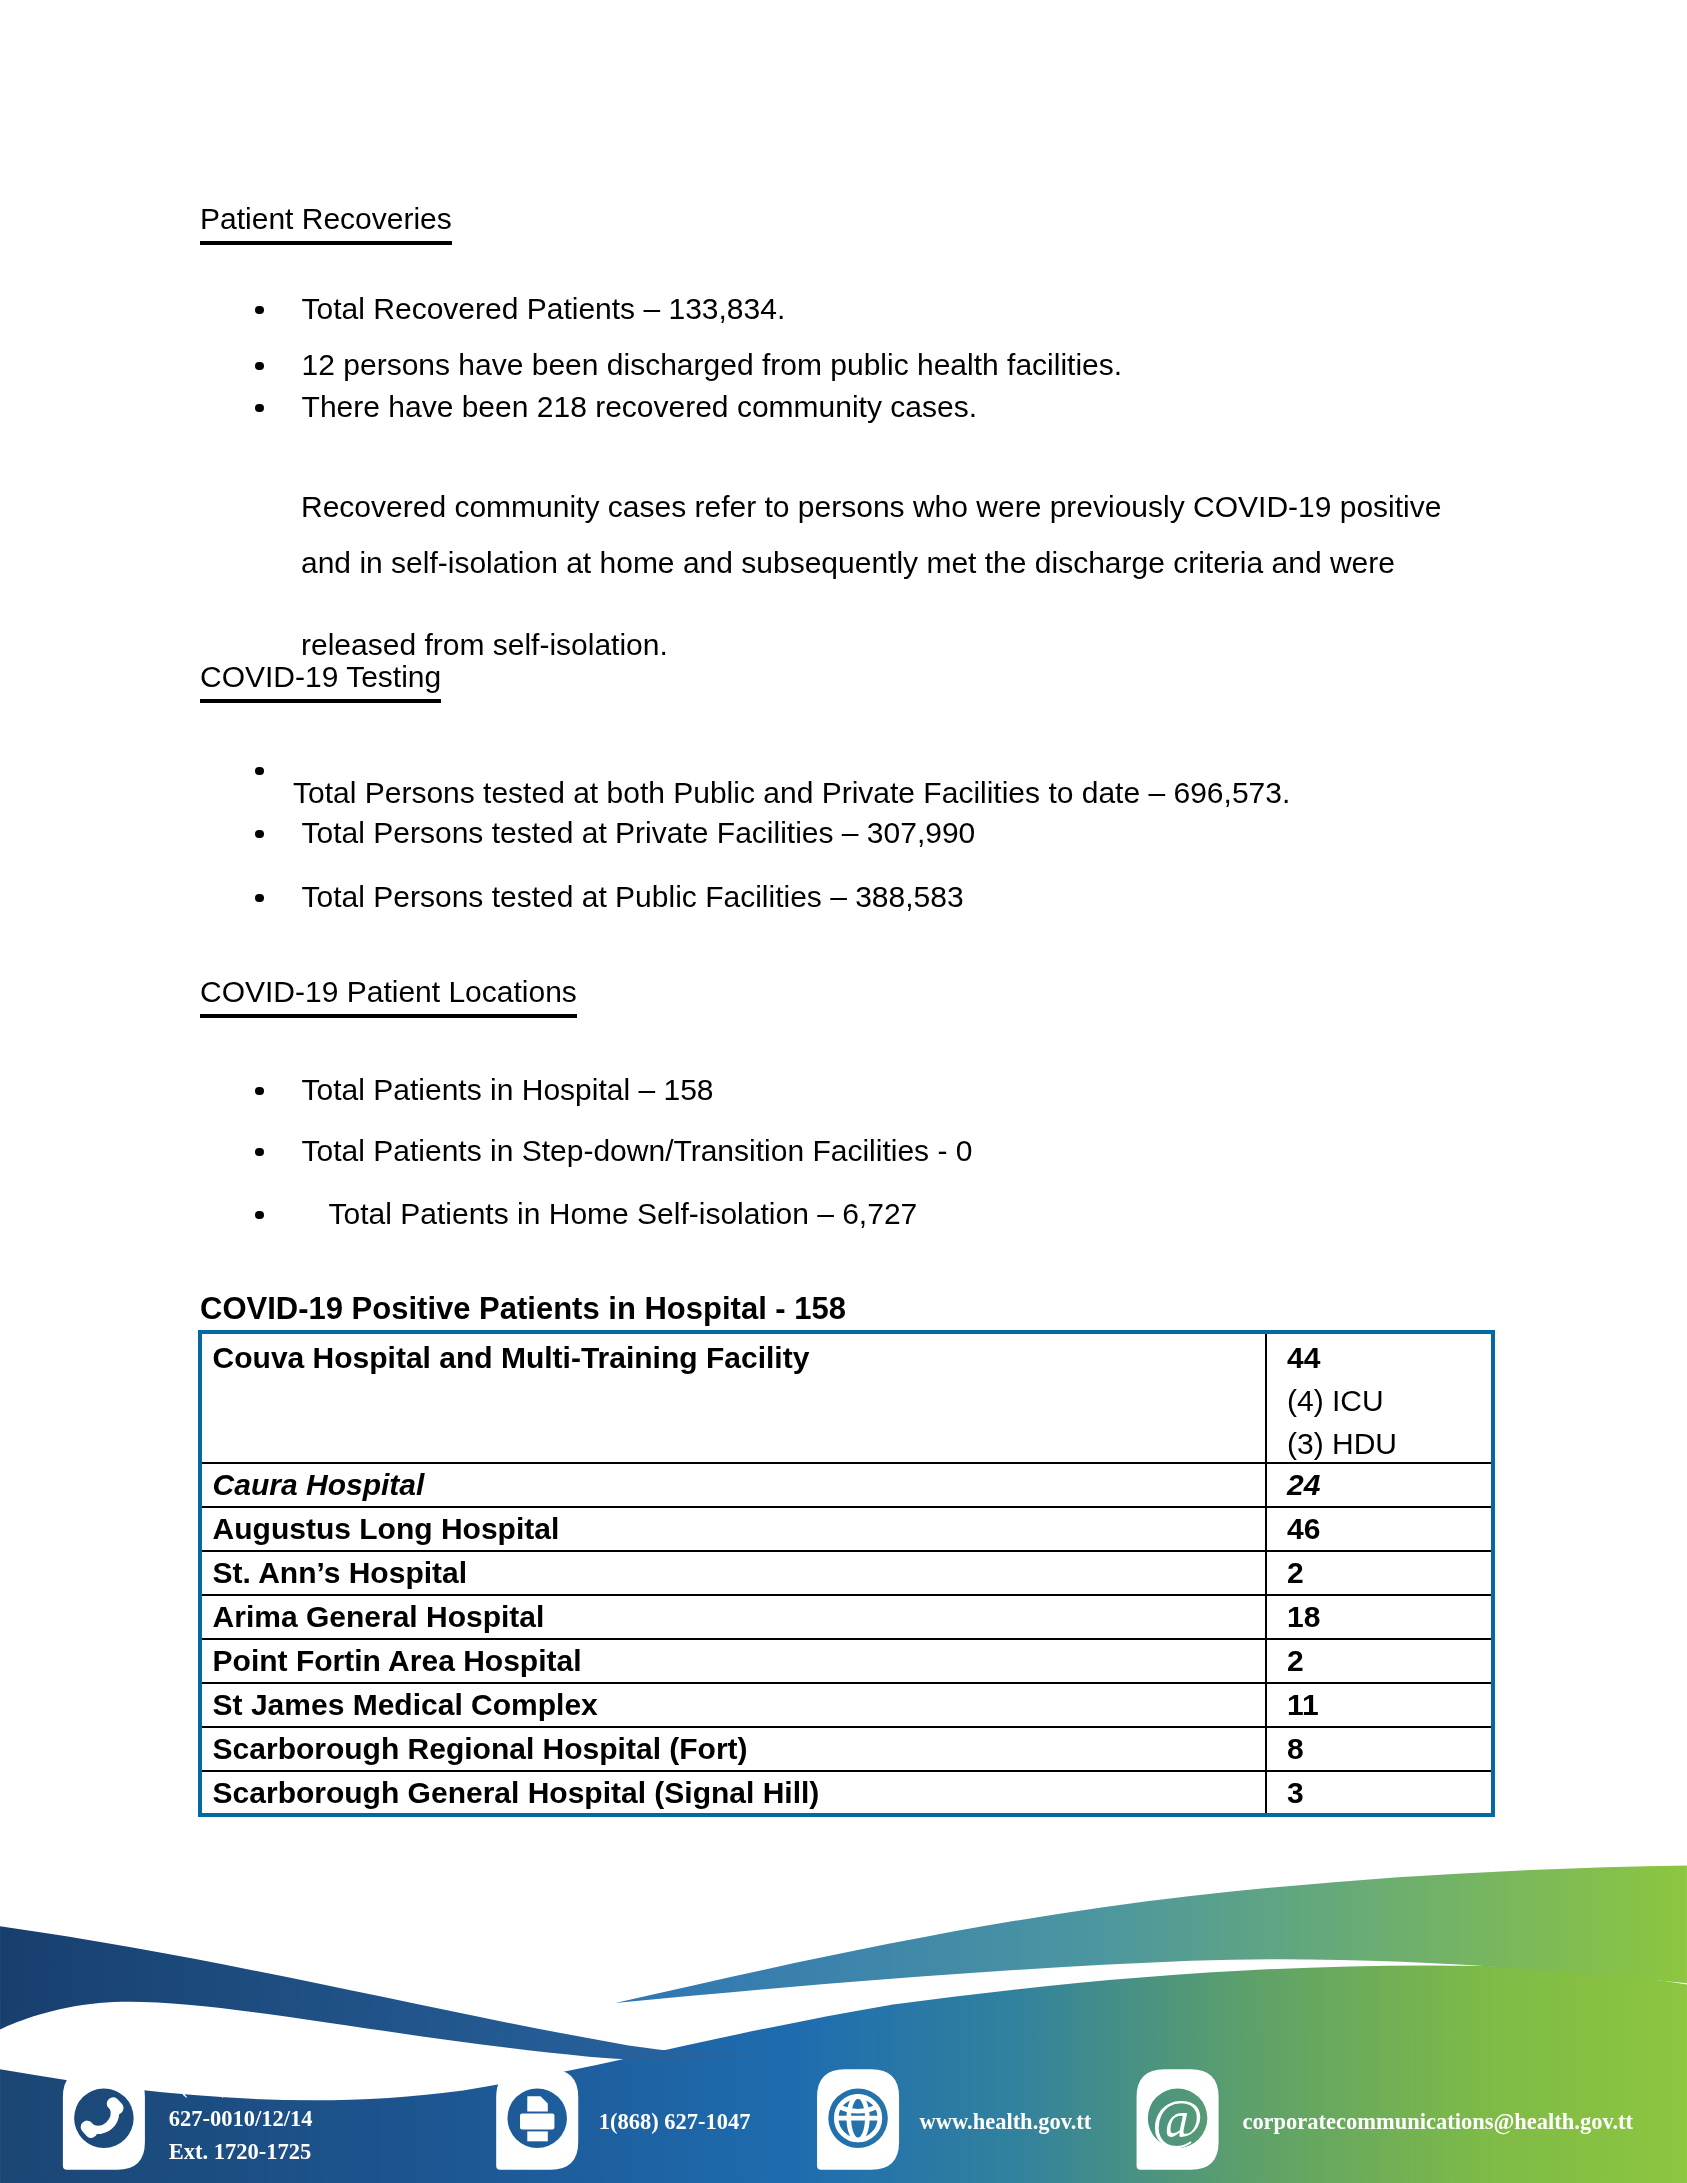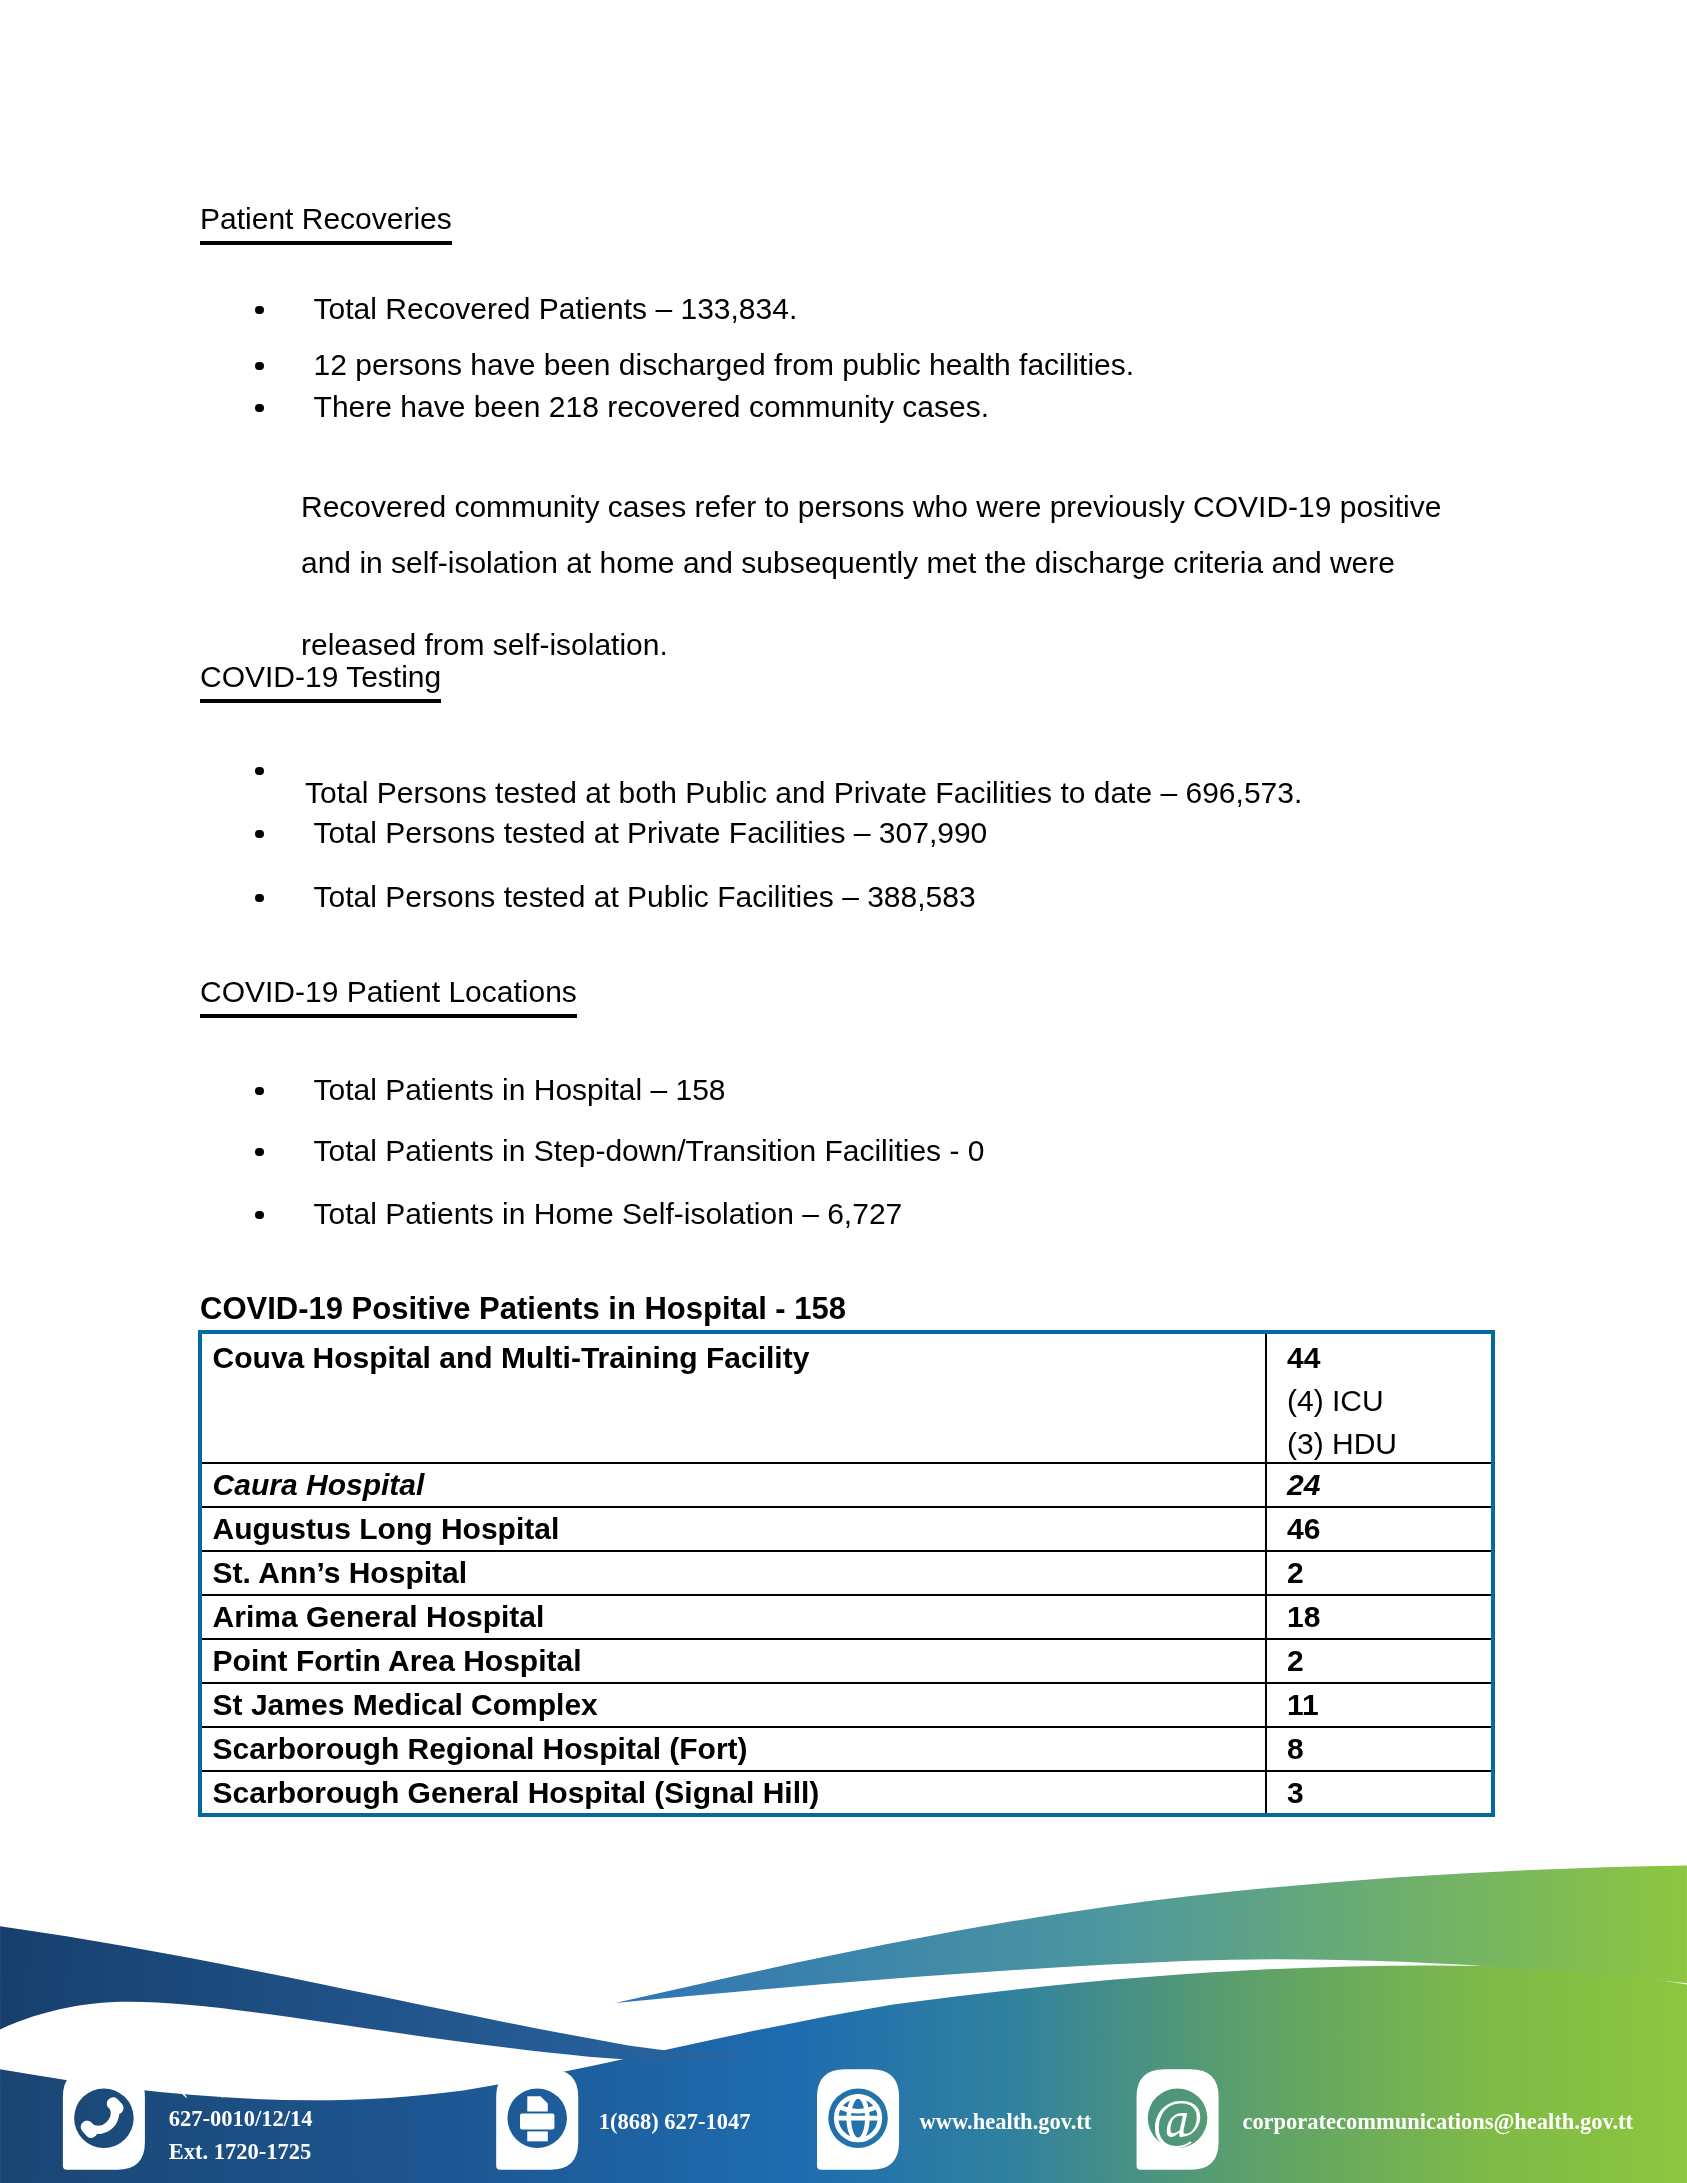--- a/index.html
+++ b/index.html
@@ -25,21 +25,21 @@
     position:absolute;
     display:flex;
     align-items:flex-start;
     white-space:nowrap;
   }
   .bullet-dot{
     width:8.6px;height:8.6px;border-radius:50%;
     background:#000;margin-top:14.6px;flex:0 0 auto;
   }
   .bullet-text{
-    font-size:30px;line-height:1.2;margin-left:50px;
+    font-size:30px;line-height:1.2;margin-left:38px;
   }
   .note-line{
     position:absolute;left:301px;
     font-size:30px;white-space:nowrap;
   }
   .tbl-title{
     font-size:31px;font-weight:700;white-space:nowrap;
   }
   table.hosp{
     position:absolute;left:198px;top:1330px;
@@ -111,21 +111,21 @@
   </div>
 
   <div class="bullet-row" style="left:255px;top:1072px;">
     <span class="bullet-dot"></span>
     <span class="bullet-text">Total Patients in Hospital – 158</span>
   </div>
   <div class="bullet-row" style="left:255px;top:1133px;">
     <span class="bullet-dot"></span>
     <span class="bullet-text">Total Patients in Step-down/Transition Facilities - 0</span>
   </div>
-  <div class="bullet-row" style="left:255px;top:1196px;">
+  <div class="bullet-row" style="left:255px;top:1196px;gap:27px;">
     <span class="bullet-dot"></span>
     <span class="bullet-text">Total Patients in Home Self-isolation – 6,727</span>
   </div>
 
   <div class="abs tbl-title" style="left:200px;top:1291px;">COVID-19 Positive Patients in Hospital - 158</div>
 
   <table class="hosp">
     <colgroup>
         <col style="width:1066px">
         <col style="width:227px">

